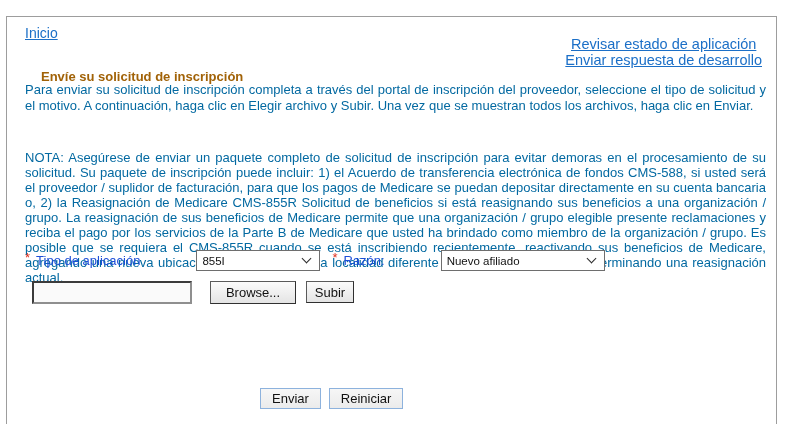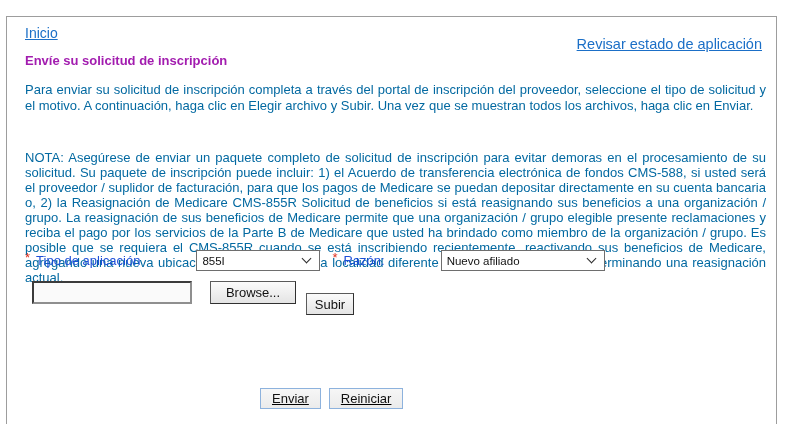--- a/index.html
+++ b/index.html
@@ -28,22 +28,22 @@
     position: absolute; left: 18px; top: 8px;
     font-size: 14px;
   }
   .top-links {
     position: absolute; right: 14px; top: 20px;
     text-align: center; font-size: 14.5px; line-height: 15.5px;
   }
   .top-links a { display: block; }
   .page-title {
     position: absolute; left: 18px; top: 36px;
-    font-size: 13px; font-weight: bold; color: #a21caf;
-    margin: 0;
+    font-size: 13px; font-weight: bold; color: #a16207;
+    margin: 16px;
   }
   .para {
     position: absolute; left: 18px; width: 741px;
     font-size: 13px; color: #0369a1;
     text-align: justify;
     margin: 0;
   }
   .intro { top: 65px; line-height: 15.5px; }
   .note  { top: 107px; line-height: 15px; margin-top: 26px; }
 
@@ -93,46 +93,47 @@
   .btn3d {
     height: 23px;
     font-family: "Liberation Sans", sans-serif;
     font-size: 13px; color: #111;
     background: linear-gradient(#fbfbfb, #e4e4e4);
     border: 1px solid #5a5a5a;
     border-right-color: #303030; border-bottom-color: #303030;
     cursor: pointer; padding: 0 6px;
   }
   .browse-btn { width: 86px; margin-left: 18px; }
-  .upload-btn { width: 48px; margin-left: 10px; height: 22px; margin-top: 12px; }
+  .upload-btn { width: 48px; margin-left: 10px; height: 22px; margin-top: 0; }
 
   
   .actions {
     position: absolute; left: 253px; top: 371px;
-    display: flex; gap: 8px; text-decoration: underline;
+    display: flex; gap: 8px;
   }
   .btn-flat {
     height: 21px;
     font-family: "Liberation Sans", sans-serif;
     font-size: 13px; color: #111;
     background: linear-gradient(#f6f6f6, #ebebeb);
     border: 1px solid #8db2dd;
     padding: 0 11px;
     cursor: pointer;
   }
 </style>
 </head>
 <body>
 
 <div class="frame">
 
   <a class="link home-link">Inicio</a>
 
   <div class="top-links">
     <a class="link">Revisar estado de aplicación</a>
+    <a class="link">Enviar respuesta de desarrollo</a>
   </div>
 
   <h1 class="page-title">Envíe su solicitud de inscripción</h1>
 
   <p class="para intro">Para enviar su solicitud de inscripción completa a través del portal de inscripción del proveedor, seleccione el tipo de solicitud y el motivo. A continuación, haga clic en Elegir archivo y Subir. Una vez que se muestran todos los archivos, haga clic en Enviar.</p>
 
   <p class="para note">NOTA: Asegúrese de enviar un paquete completo de solicitud de inscripción para evitar demoras en el procesamiento de su solicitud. Su paquete de inscripción puede incluir: 1) el Acuerdo de transferencia electrónica de fondos CMS-588, si usted será el proveedor / suplidor de facturación, para que los pagos de Medicare se puedan depositar directamente en su cuenta bancaria o, 2) la Reasignación de Medicare CMS-855R Solicitud de beneficios si está reasignando sus beneficios a una organización / grupo. La reasignación de sus beneficios de Medicare permite que una organización / grupo elegible presente reclamaciones y reciba el pago por los servicios de la Parte B de Medicare que usted ha brindado como miembro de la organización / grupo. Es posible que se requiera el CMS-855R cuando se está inscribiendo recientemente, reactivando sus beneficios de Medicare, agregando una nueva ubicación de práctica en una localidad diferente o agregando una nueva / terminando una reasignación actual.</p>
 
   <div class="form-row">
     <span class="req">*</span>

